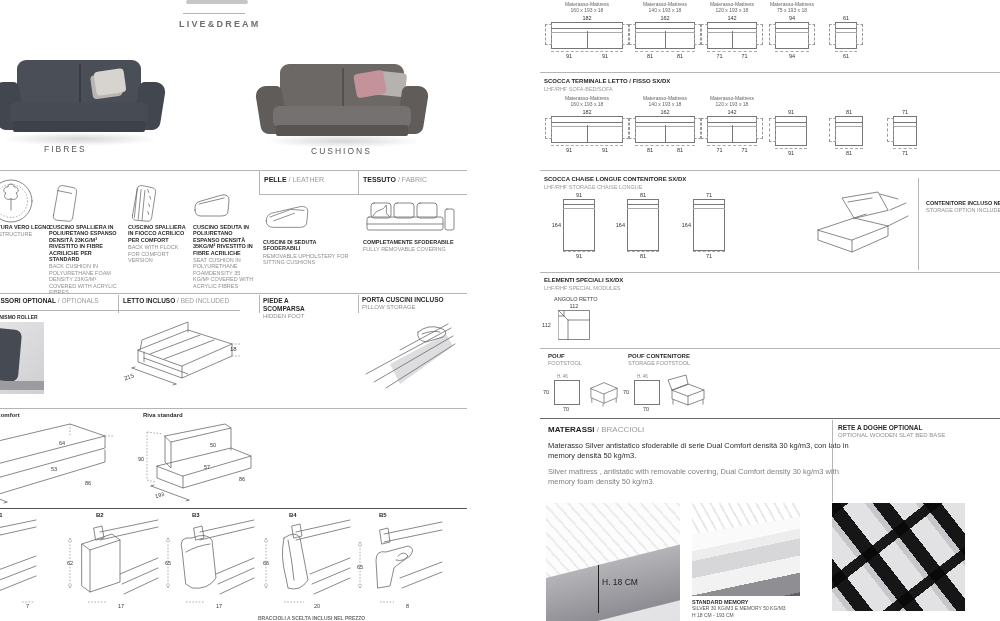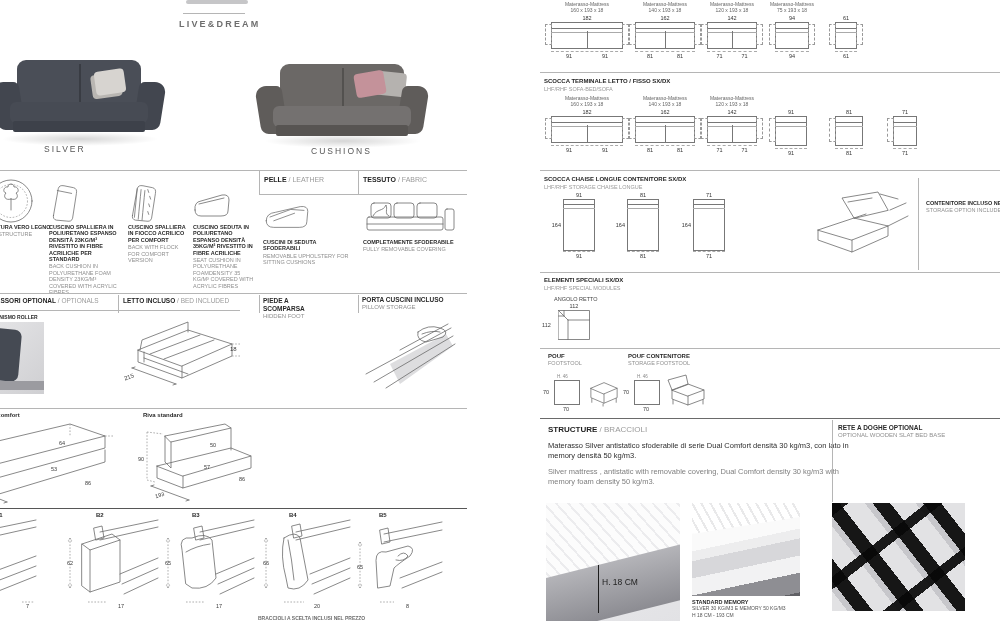--- a/index.html
+++ b/index.html
@@ -89,21 +89,21 @@
   <div class="sofa-ill" style="left:-10px;top:50px;width:178px;height:96px;">
     <div class="shadow"></div>
     <div class="back" style="background:#4a4e57;"></div>
     <div class="bsplit"></div>
     <div class="pil" style="right:24%;top:20px;background:#d7d4d0;transform:rotate(-8deg);box-shadow:-4px 3px 0 #b9b6b2;"></div>
     <div class="armL" style="background:#42464f;"></div>
     <div class="armR" style="background:#42464f;"></div>
     <div class="seat" style="background:#474b54;"></div>
     <div class="base" style="background:#3d414a;"></div>
   </div>
-  <div class="lbl-cat" style="left:44px;top:144px;">SILVER</div>
+  <div class="lbl-cat" style="left:44px;top:144px;">FIBRES</div>
 
   <div class="sofa-ill" style="left:253px;top:54px;width:178px;height:94px;">
     <div class="shadow"></div>
     <div class="back" style="background:#6b6866;"></div>
     <div class="bsplit"></div>
     <div class="pil" style="right:14%;top:18px;background:#b5b2af;transform:rotate(6deg);"></div>
     <div class="pil" style="right:26%;top:18px;background:#c4929a;transform:rotate(-10deg);"></div>
     <div class="armL" style="background:#5f5c5a;"></div>
     <div class="armR" style="background:#5f5c5a;"></div>
     <div class="seat" style="background:#747170;"></div>
@@ -583,21 +583,21 @@
   <svg class="abs" style="left:124px;top:374px;" width="48" height="34" viewBox="0 0 48 34">
     <path class="sk" fill="#ececee" d="M8,16 L4,6 L22,1 L24,10 Z"></path>
     <path class="sk" fill="#fff" d="M8,16 L24,10 L40,16 L24,22 Z"></path>
     <path class="sk" d="M8,16 L8,25 L24,31 L24,22 M40,16 L40,25 L24,31"></path>
     <path class="sk" d="M9,26 L9,30 M39,26 L39,30"></path>
   </svg>
 
   <div class="hl dark" style="left:0;top:418px;width:460px;background:#6a6a6a;"></div>
 
   <div class="sec-h" style="left:8px;top:425px;font-size:8px;">
-    <span class="h-it">STRUCTURE</span>
+    <span class="h-it">MATERASSI</span>
     <span class="h-en">/ BRACCIOLI</span>
   </div>
   <div class="abs" style="left:8px;top:441px;width:308px;font-size:7.5px;line-height:10px;color:#2e2e2e;">Materasso Silver antistatico sfoderabile di serie Dual Comfort densità 30 kg/m3, con lato in memory densità 50 kg/m3.</div>
   <div class="abs" style="left:8px;top:467px;width:308px;font-size:7.5px;line-height:10px;color:#808080;">Silver mattress , antistatic with removable covering, Dual Comfort density 30 kg/m3  with memory foam density 50 kg/m3.</div>
 
   <div class="vl" style="left:292px;top:420px;height:82px;"></div>
   <div class="abs" style="left:298px;top:425px;">
     <div class="tiny-t" style="font-size:6.5px;">RETE A DOGHE OPTIONAL</div>
     <div class="tiny-s" style="font-size:6px;">OPTIONAL WOODEN SLAT BED BASE</div>
   </div>

